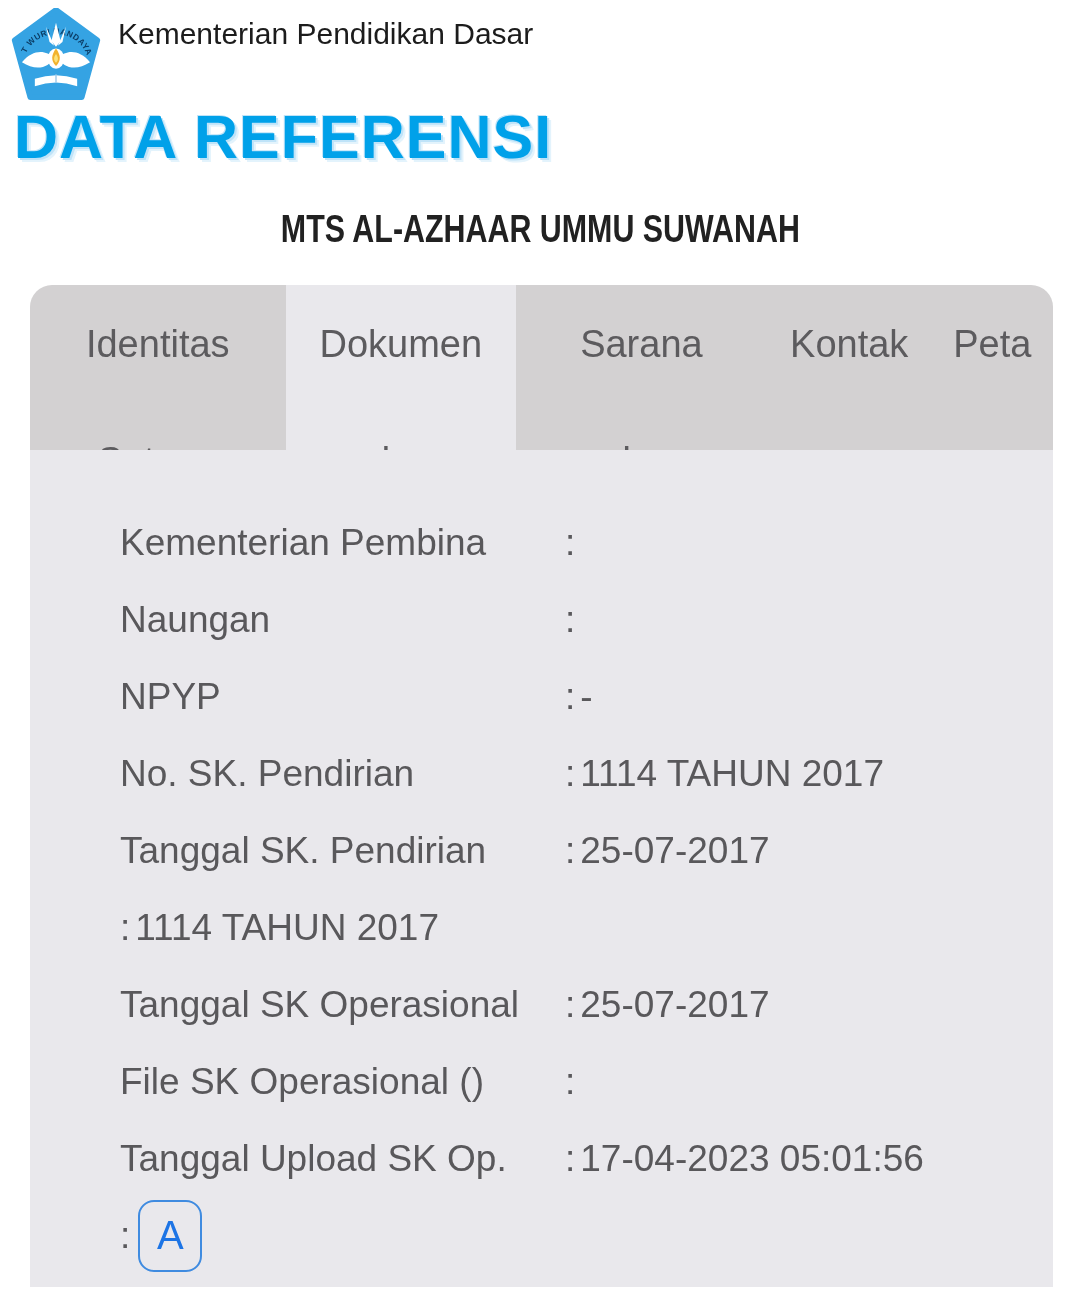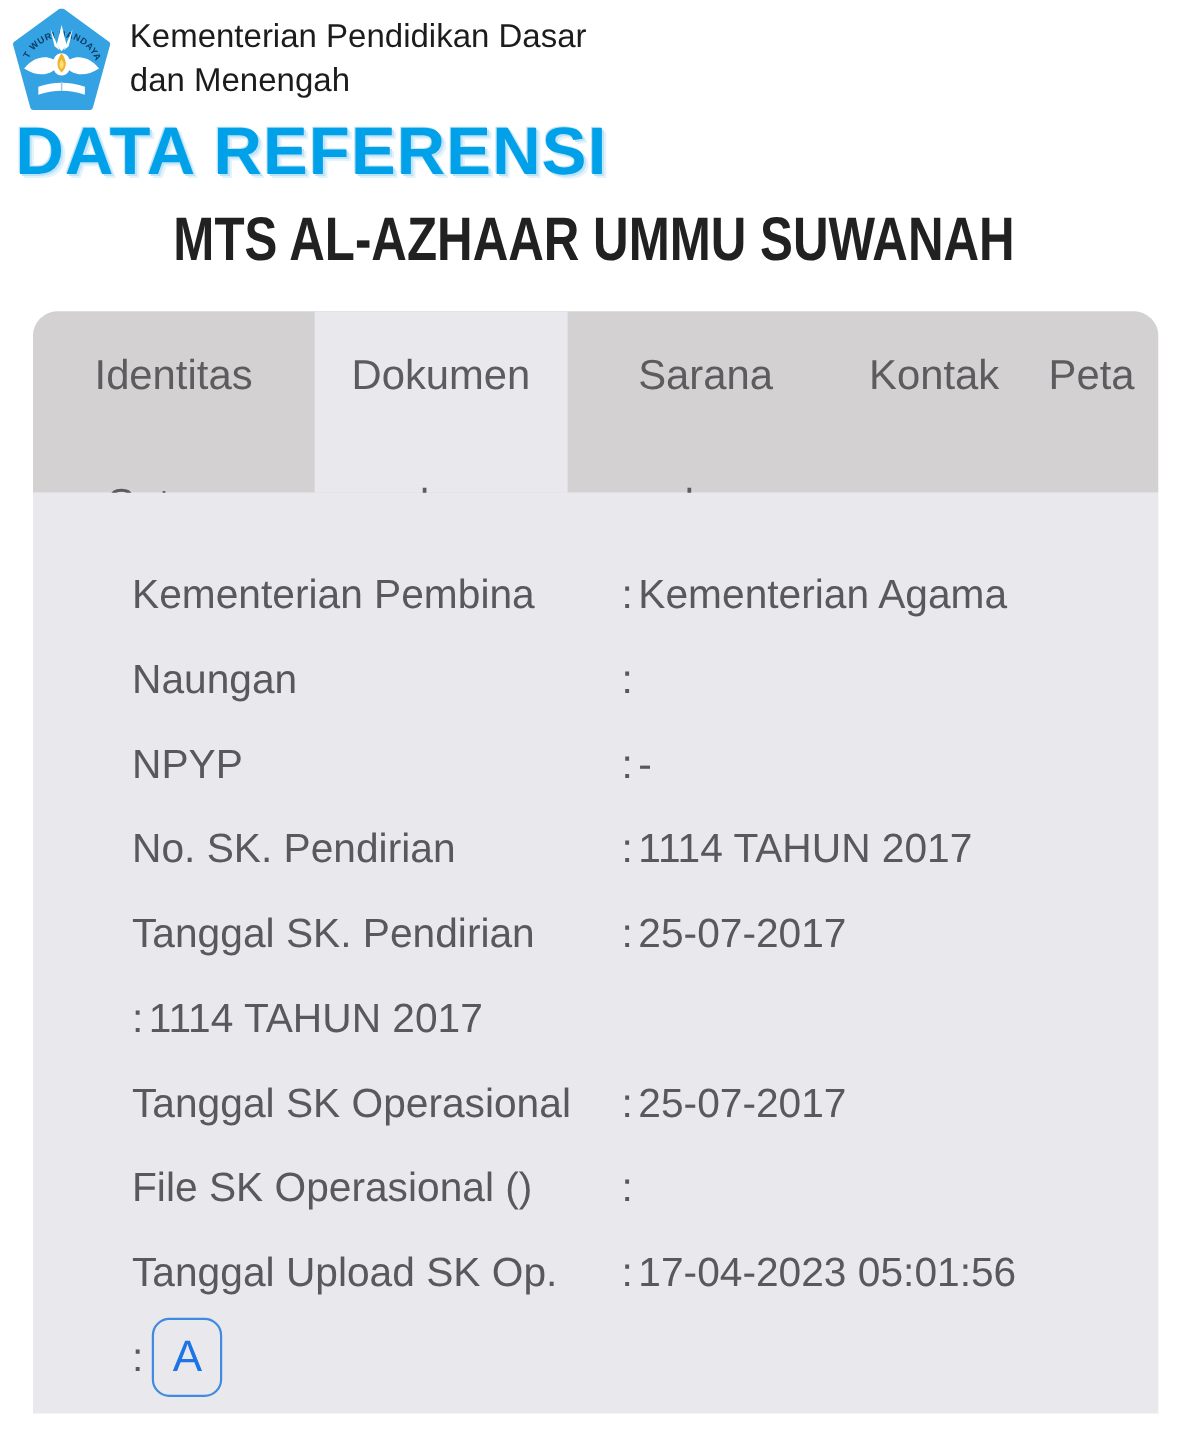--- a/index.html
+++ b/index.html
@@ -12,21 +12,21 @@
   .ministry-name { margin-left:16px; margin-top:6px; font-size:30px; line-height:40px;
                    color:var(--header_text); font-weight:400; }
 
   
   .page-title { margin:2px 0 0 14px; font-size:61px; font-weight:700; letter-spacing:1px;
                 color:var(--title_blue);
                 text-shadow:2px 2px 0 var(--title_outline), -1px -1px 0 var(--title_outline),
                             4px 4px 0 #e3f3fc; }
 
   
-  .school-name { margin-top:12px; text-align:center; font-size:56px; font-weight:700;
+  .school-name { margin-top:36px; text-align:center; font-size:38px; font-weight:700;
                  color:var(--school_text); white-space:nowrap; }
   .school-name .condense { display:inline-block; transform:scaleX(0.8); transform-origin:center; }
 
   
   .container { margin-left:30px; width:1023px; }
   .tab-bar { margin-top:34px; display:flex; height:165px; background:var(--tab_inactive_bg);
              border-radius:22px 22px 0 0; overflow:hidden; }
   .tab { display:flex; flex-direction:column; align-items:center; padding-top:24px;
          font-size:38px; line-height:70px; color:var(--tab_text); cursor:pointer;gap:47px; }
   .tab.active { background:var(--panel_bg); }
@@ -64,21 +64,20 @@
 
     <ellipse cx="50" cy="55" rx="9" ry="11" fill="#ffffff"></ellipse>
     <path d="M50 44 C45 51 44 57 50 63 C56 57 55 51 50 44 Z" fill="#f2b22e"></path>
     <path d="M50 50 C47.5 53.5 47 56.5 50 59.5 C53 56.5 52.5 53.5 50 50 Z" fill="#fbe27a"></path>
 
     <path d="M27 77 Q50 69 73 77 L73 85 Q50 77 27 85 Z" fill="#ffffff"></path>
     <path d="M50 72 L50 81" stroke="#9cc7e8" stroke-width="1.5"></path>
   </svg>
   <div class="ministry-name">
     <div>Kementerian Pendidikan Dasar</div>
-    <div>dan Menengah</div>
   </div>
 </div>
 
 <div class="page-title">DATA REFERENSI</div>
 
 <div class="school-name">
   <span class="condense">MTS AL-AZHAAR UMMU SUWANAH</span>
 </div>
 
 <div class="container">
@@ -99,21 +98,20 @@
         <span>Kontak</span>
       </div>
       <div class="tab tab-w4">
         <span>Peta</span>
       </div>
     </div>
   <div class="panel" id="details-panel">
       <div class="row">
         <span class="label">Kementerian Pembina</span>
         <span class="colon">:</span>
-        <span class="value">Kementerian Agama</span>
       </div>
       <div class="row">
         <span class="label">Naungan</span>
         <span class="colon">:</span>
         <span class="value"></span>
       </div>
       <div class="row">
         <span class="label">NPYP</span>
         <span class="colon">:</span>
         <span class="value">-</span>

